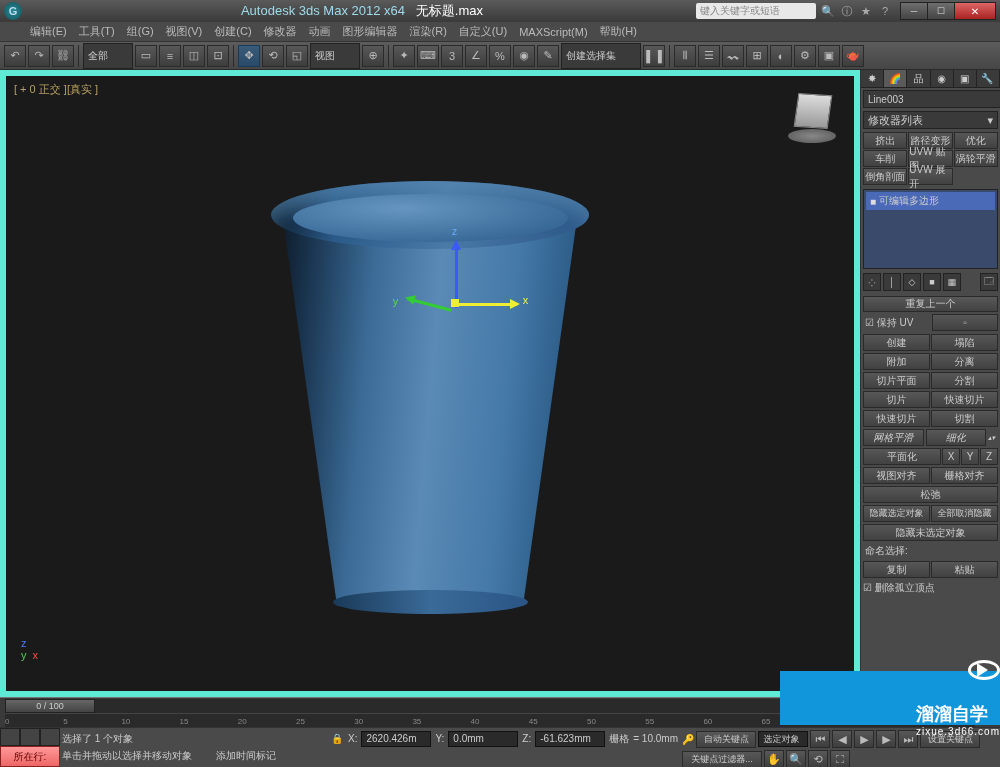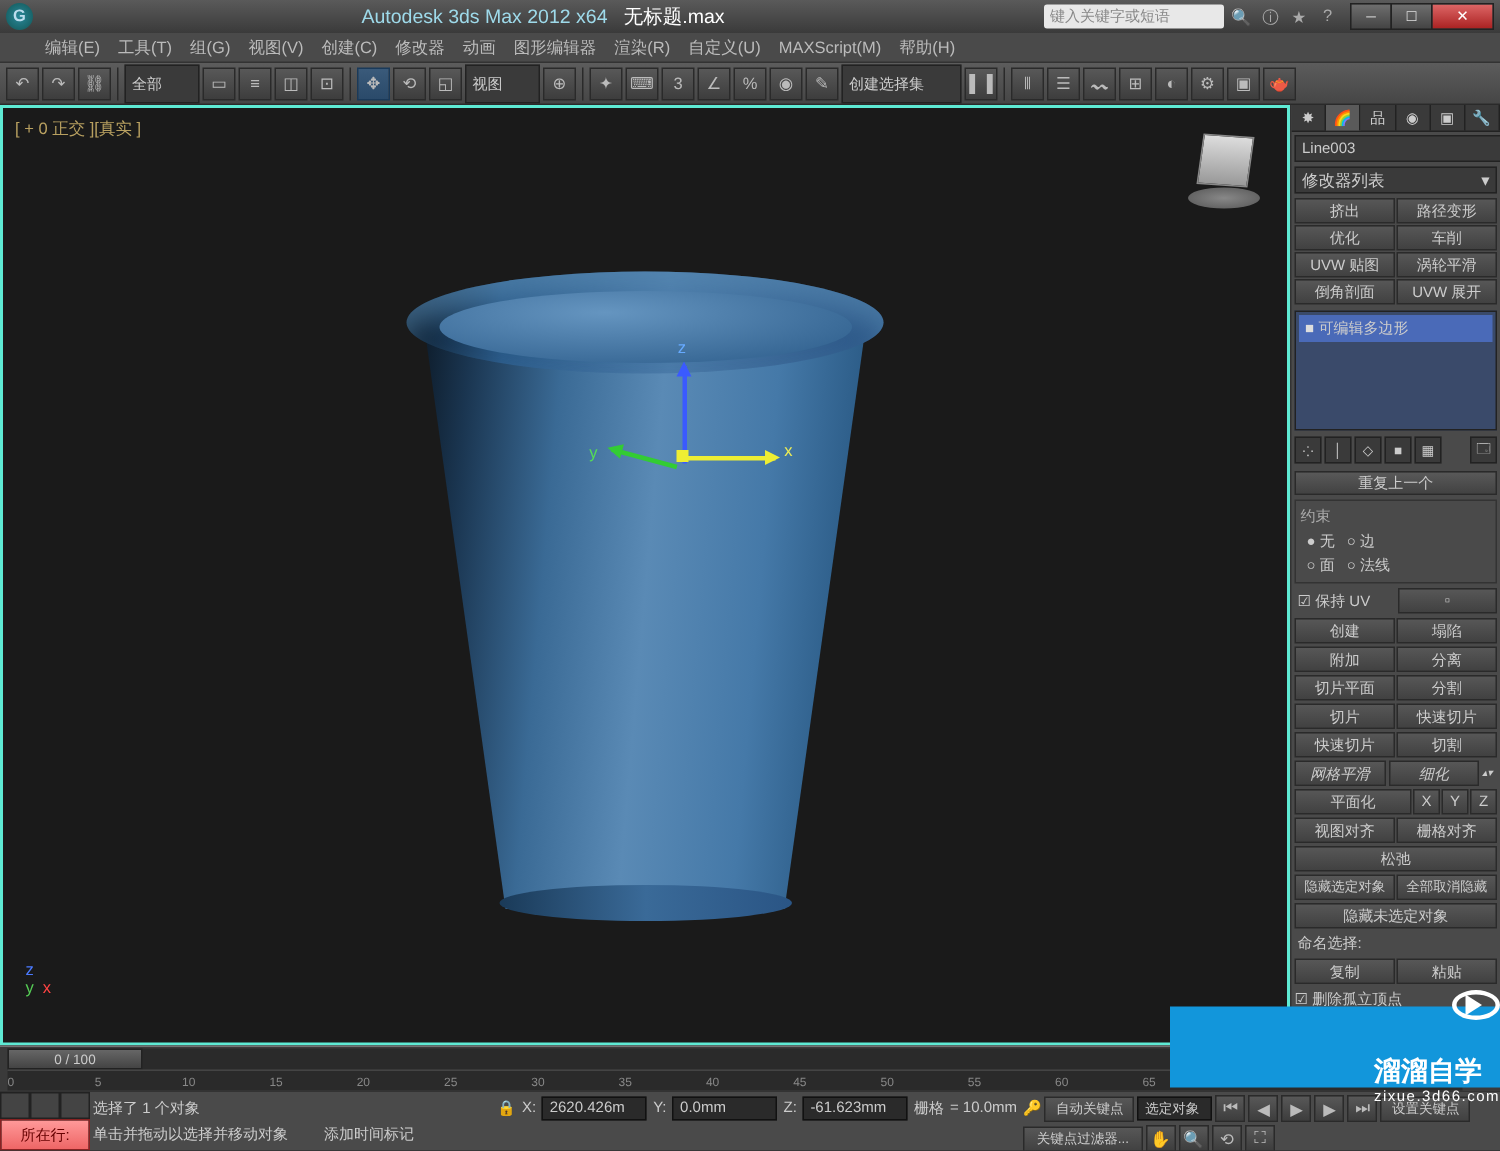--- a/index.html
+++ b/index.html
@@ -22,21 +22,21 @@
 .menubar { height: 20px; background:#4a4a4a; display:flex; align-items:center; padding:0 24px; border-bottom:1px solid #333;}
 .menubar span { padding:2px 6px; color:#bbb; font-size:11px; cursor:pointer;}
 
 .toolbar { height: 28px; background: linear-gradient(#5c5c5c,#464646); border-bottom:1px solid #2a2a2a; display:flex; align-items:center; padding:0 4px; gap:2px;}
 .tbtn { width:22px; height:22px; background:linear-gradient(#585858,#3d3d3d); border:1px solid #2a2a2a; display:flex; align-items:center; justify-content:center; color:#bbb; cursor:pointer; font-size:11px;}
 .tbtn.active { background:linear-gradient(#3a5a7a,#2a4a6a); border-color:#1a3a5a;}
 .tsel { height:20px; background:#3a3a3a; border:1px solid #222; color:#ccc; padding:12px 4px; font-size:10px; display:flex; align-items:center; min-width:50px;}
 .tsep { width:1px; height:22px; background:#2a2a2a; margin:0 2px;}
 
 .main { display:flex; height: calc(100% - 22px - 20px - 28px - 70px); }
-.viewport-wrap { flex:1; background:#1a1a1a; position:relative; border:2px solid #5eead4;}
+.viewport-wrap { flex:1; background:#1a1a1a; position:relative; border:6px solid #5eead4;}
 .viewport-label { position:absolute; top:6px; left:8px; color:#b8a060; font-size:11px;}
 .viewcube { position:absolute; top:18px; right:18px; width:60px; height:55px;}
 .viewcube .cube-box{position:absolute;top:0;right:6px;width:34px;height:34px;background:linear-gradient(#ddd,#999);transform:rotate(8deg) skewY(-4deg);border:1px solid #888;}
 .viewcube .cube-base{position:absolute;bottom:6px;right:0;width:48px;height:14px;background:radial-gradient(ellipse,#888,#555);border-radius:50%;}
 .axis-legend {position:absolute; bottom:30px; left:15px;}
 .axis-legend .z{color:#4a7aff;}
 .axis-legend .y{color:#5c5;}
 .axis-legend .x{color:#f44;}
 
 .cup { position:absolute; left:50%; top:52%; transform:translate(-50%,-50%); }
@@ -59,21 +59,21 @@
 .gizmo .lx{color:#ee5;top:-9px;left:68px;}
 
 .cmdpanel { width:140px; background:#4a4a4a; border-left:1px solid #333; overflow:hidden; display:flex; flex-direction:column;}
 .cp-tabs { height:18px; display:flex; background:#3a3a3a; border-bottom:1px solid #222;}
 .cp-tabs span{flex:1; display:flex; align-items:center; justify-content:center; font-size:10px; cursor:pointer; border-right:1px solid #222;}
 .cp-tabs span.active{background:#5a5a5a;}
 .cp-name { height:18px; display:flex; margin:2px;}
 .cp-name input{flex:1; background:#3a3a3a; border:1px solid #222; color:#ccc; padding:1px 4px; font-size:10px;}
 .cp-dd { margin:1px 2px; height:18px; background:#3a3a3a; border:1px solid #222; display:flex; align-items:center; padding:0 4px; font-size:11px;}
 .cp-dd::after{content:"▾"; margin-left:auto;}
-.cp-bgrid{display:grid;grid-template-columns:1fr 1fr;gap:1px;margin:2px;}
+.cp-bgrid{display:grid;grid-template-columns:1fr 1fr 1fr;gap:1px;margin:2px;}
 .cp-btn{height:17px;background:linear-gradient(#575757,#414141);border:1px solid #2a2a2a;display:flex;align-items:center;justify-content:center;font-size:10px;cursor:pointer;}
 .cp-stack{height:80px;background:#3a4a6a;border:1px solid #222;margin:2px;padding:2px;}
 .cp-stack .item{background:#4a6ab8;padding:2px 4px;font-size:10px;display:flex;align-items:center;}
 .cp-stack .item::before{content:"■ ";color:#ddd;margin-right:3px;}
 .cp-subsel{height:18px;display:flex;gap:2px;margin:2px;justify-content:space-around;}
 .cp-subsel span{width:18px;height:18px;background:#3a3a3a;border:1px solid #222;display:flex;align-items:center;justify-content:center;font-size:9px;cursor:pointer;}
 .cp-rollhead{height:16px;background:linear-gradient(#595959,#424242);border:1px solid #2a2a2a;margin:3px 2px 1px;display:flex;align-items:center;justify-content:center;font-size:10px;cursor:pointer;}
 .cp-group{border:1px solid #333;margin:2px;padding:3px;}
 .cp-group .gt{font-size:10px;color:#aaa;margin-bottom:2px;}
 .cp-radio{display:flex;gap:8px;font-size:10px;padding:1px 4px;}
@@ -247,31 +247,20 @@
     <div class="cp-subsel">
       <span>⁘</span>
       <span>│</span>
       <span>◇</span>
       <span>■</span>
       <span>▦</span>
       <span style="margin-left:auto">🗔</span>
     </div>
 
     <div class="cp-rollhead">重复上一个</div>
-    <div class="cp-group">
-      <div class="gt">约束</div>
-      <div class="cp-radio">
-          <span class="on">无</span>
-          <span>边</span>
-        </div>
-      <div class="cp-radio">
-          <span>面</span>
-          <span>法线</span>
-        </div>
-    </div>
     <div class="cp-row2">
       <div class="cp-check" style="flex:1">保持 UV</div>
       <div class="cp-btn" style="width:18px">▫</div>
     </div>
     <div class="cp-row2">
         <div class="cp-btn">创建</div>
         <div class="cp-btn">塌陷</div>
       </div>
     <div class="cp-row2">
         <div class="cp-btn">附加</div>

